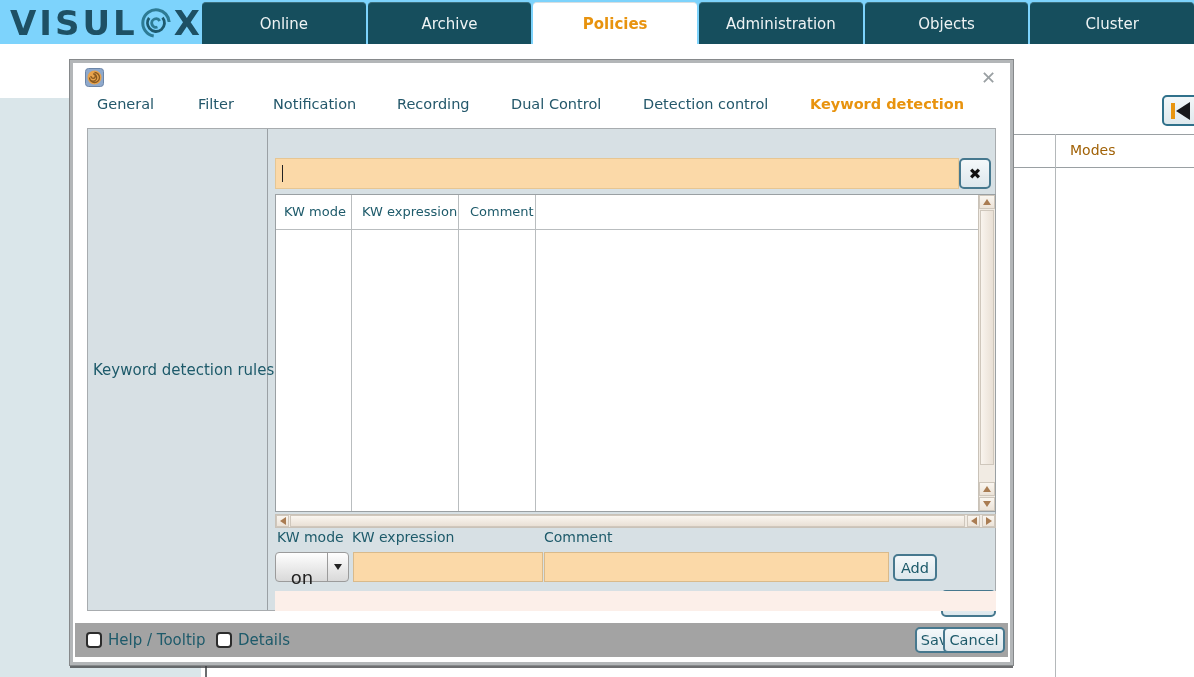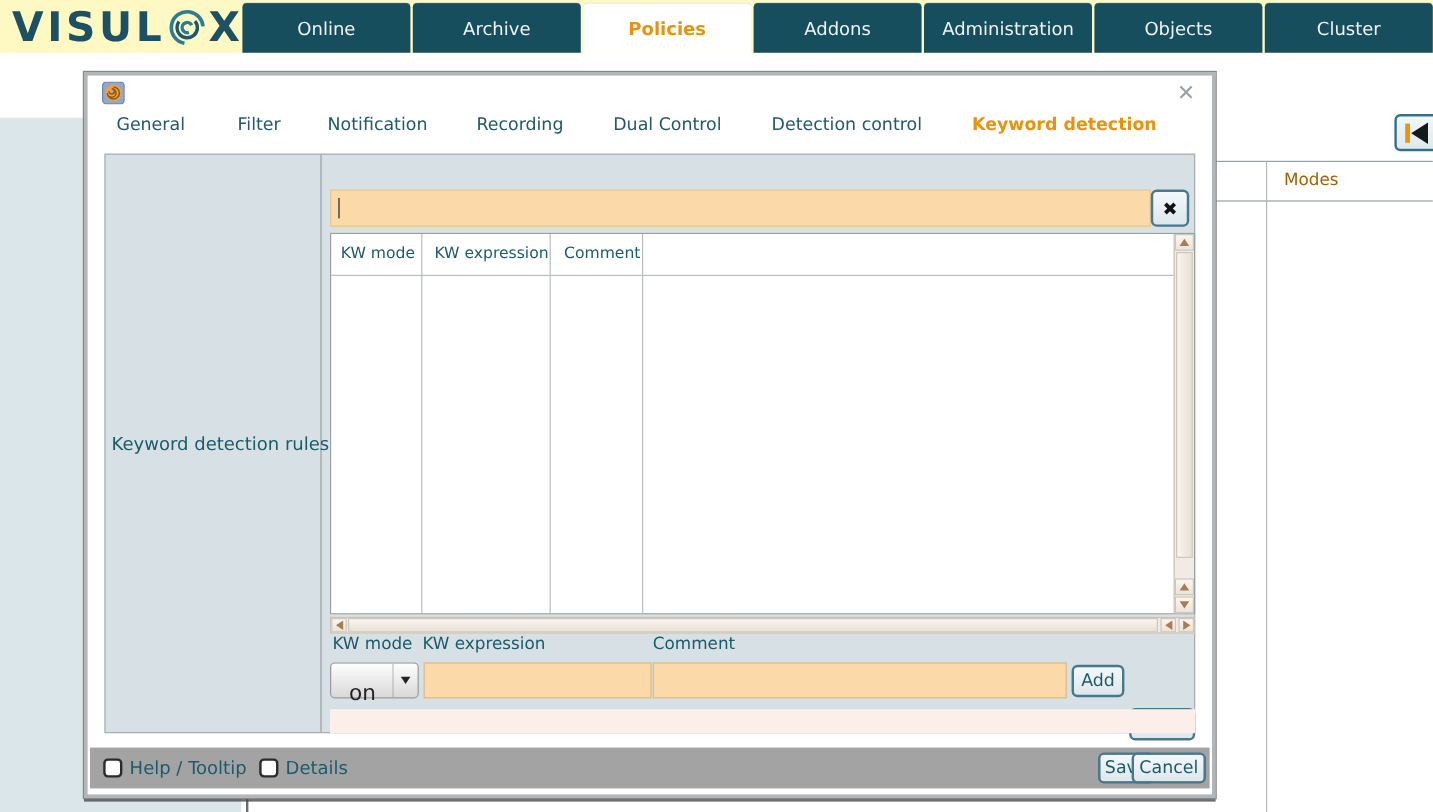--- a/index.html
+++ b/index.html
@@ -1,20 +1,20 @@
 <!DOCTYPE html>
 <html><head>
 <meta charset="utf-8">
 <style>
   * { margin:0; padding:0; box-sizing:border-box; }
   html,body { width:1194px; height:677px; overflow:hidden; background:#ffffff;
               font-family:"DejaVu Sans","Liberation Sans",sans-serif; }
 
   
-  #navbar { position:absolute; left:0; top:0; width:1194px; height:44px; background:#fef9c3; z-index:5; }
+  #navbar { position:absolute; left:0; top:0; width:1194px; height:44px; background:#7dd3fc; z-index:5; }
   #logo { position:absolute; left:10px; top:2px; height:42px; display:flex; align-items:center;
           color:#1e5064; font-weight:bold; font-size:34px; letter-spacing:3px; }
   #logo svg { margin:0 1px; }
   #nav-tabs { position:absolute; left:200px; top:2px; right:0; height:42px; display:flex; }
   .nav-tab { flex:1; margin-left:2px; background:#164e5d; color:#eef3f4; font-size:15px;
              display:flex; align-items:center; justify-content:center; cursor:pointer;
              border-radius:4px 4px 0 0; border-top:1px solid #3c6f7d; }
   .nav-tab.active { background:#ffffff; color:#e8930e; font-weight:bold; border-top:1px solid #d7dee1; }
 
   
@@ -176,21 +176,20 @@
       <circle cx="18" cy="18" r="14" fill="none" stroke="#2d7b94" stroke-width="3.2" stroke-dasharray="62 26" transform="rotate(100 18 18)"></circle>
       <circle cx="18" cy="18" r="9" fill="none" stroke="#1d5a6e" stroke-width="3" stroke-dasharray="40 17" transform="rotate(-40 18 18)"></circle>
       <circle cx="18" cy="18" r="4.5" fill="none" stroke="#2d7b94" stroke-width="3" stroke-dasharray="20 9" transform="rotate(70 18 18)"></circle>
     </svg>
     <span>X</span>
   </div>
   <div id="nav-tabs">
     <div class="nav-tab">Online</div>
     <div class="nav-tab">Archive</div>
     <div class="nav-tab active">Policies</div>
-    <div class="nav-tab">Addons</div>
     <div class="nav-tab">Administration</div>
     <div class="nav-tab">Objects</div>
     <div class="nav-tab">Cluster</div>
   </div>
 </div>
 
 <div id="dialog">
   <svg id="dlg-icon" width="19" height="19" viewBox="0 0 19 19">
     <rect x="0.5" y="0.5" width="18" height="18" rx="3" fill="#8fa9cc" stroke="#6c86a8"></rect>
     <circle cx="9.5" cy="9.5" r="7" fill="#e8a34c"></circle>

